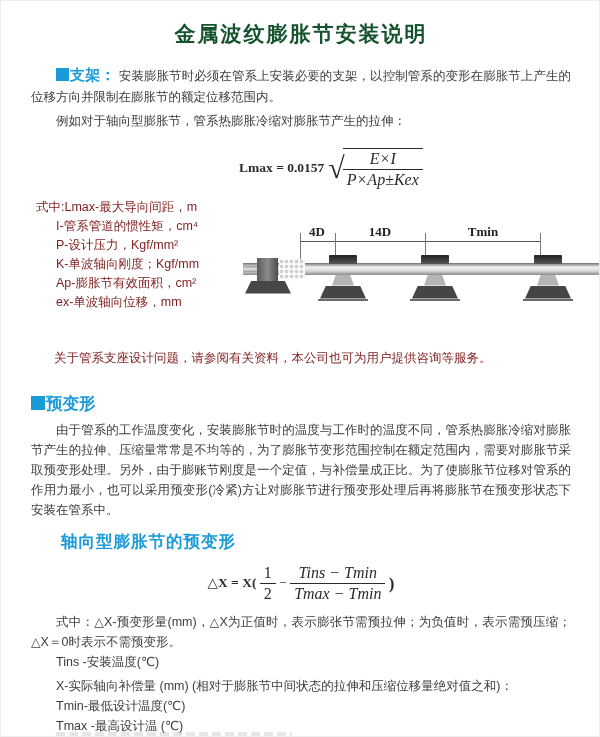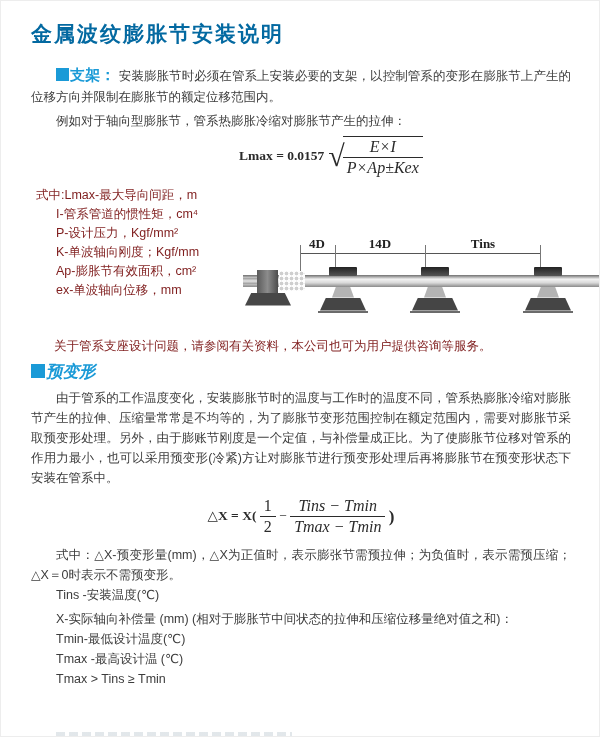--- a/index.html
+++ b/index.html
@@ -6,21 +6,21 @@
   html,body { background:#fff; }
   body {
     width:600px; height:737px; overflow:hidden; position:relative;
     font-family:"Liberation Sans","DejaVu Sans",sans-serif;
     color:#3a3a3a; font-size:12.5px; line-height:1.6;
     border:1px solid #ededed;
   }
   .page { padding:12px 28px 0 30px; }
 
   .doc-title {
-    text-align:left; font-size:21px; font-weight:bold; color:#0369a1;
+    text-align:center; font-size:21px; font-weight:bold; color:#14532d;
     letter-spacing:2px; margin:4px 0 12px 0;
   }
 
   p.body-text { text-align:justify; color:#3c3c3c; }
   .indent { text-indent:2em; }
 
   .sec-header { color:var(--accent); font-weight:bold; font-size:15px; white-space:nowrap; }
   .bullet {
     display:inline-block; width:13px; height:13px; background:var(--accent);
     vertical-align:-1px; margin-right:1px;
@@ -47,21 +47,21 @@
   .paren { font-size:17px; vertical-align:-2px; }
 
   
   .defs-area { position:relative; margin-top:8px; min-height:150px; }
   .def-line { line-height:1.52; color:#7f1d1d; }
   .def-first { padding-left:5px; }
   .def-item  { padding-left:25px; }
   .def-note  { padding-left:23px; line-height:1.62; }
 
   
-  .diagram { position:absolute; top:48px; left:212px; width:358px; height:108px; }
+  .diagram { position:absolute; top:24px; left:212px; width:358px; height:108px; }
   .dim-label {
     position:absolute; top:0; transform:translateX(-50%);
     font-family:"Liberation Serif","DejaVu Serif",serif; font-weight:bold;
     font-size:13px; color:#222;
   }
   .dim-line { position:absolute; top:19px; height:1px; background:#555; }
   .dim-tick { position:absolute; top:11px; width:1px; height:30px; background:#777; }
   .pipe {
     position:absolute; left:0; top:41px; width:358px; height:12px;
     background:linear-gradient(#6f6f6f,#f2f2f2 35%,#d9d9d9 65%,#8a8a8a);
@@ -88,21 +88,21 @@
   .sup-foot  { position:absolute; left:0; top:77px; width:50px; height:2px; background:#6b6b6b; }
 
   
   .clipped-line {
     position:absolute; left:55px; top:731px; width:236px; height:5px; opacity:.3;
     background:repeating-linear-gradient(90deg,#9fb0bb 0 9px,rgba(0,0,0,0) 9px 13px);
   }
 
   .center-row { text-align:center; }
   .mt4{margin-top:4px;} .mt8{margin-top:8px;}
-  .mt10{margin-top:5px;} .mt14{margin-top:2px;font-style:italic;}
+  .mt10{margin-top:17px;} .mt14{margin-top:22px;}
 </style>
 </head>
 <body>
 
 <div class="page">
 
   <h1 class="doc-title">金属波纹膨胀节安装说明</h1>
 
   <p class="body-text indent">
     <span class="sec-header"><span class="bullet"></span><span>支架：</span></span>
@@ -118,21 +118,21 @@
     <div class="def-line def-first">式中:Lmax-最大导向间距，m</div>
     <div class="def-line def-item">I-管系管道的惯性矩，cm⁴</div>
     <div class="def-line def-item">P-设计压力，Kgf/mm²</div>
     <div class="def-line def-item">K-单波轴向刚度；Kgf/mm</div>
     <div class="def-line def-item">Ap-膨胀节有效面积，cm²</div>
     <div class="def-line def-item">ex-单波轴向位移，mm</div>
 
     <div class="diagram">
       <span class="dim-label" style="left:74px;">4D</span>
       <span class="dim-label" style="left:137px;">14D</span>
-      <span class="dim-label" style="left:240px;">Tins</span>
+      <span class="dim-label" style="left:240px;">Tmin</span>
       <div class="dim-line" style="left:57px; width:240px;"></div>
       <div class="dim-tick" style="left:57px;"></div>
       <div class="dim-tick" style="left:92px;"></div>
       <div class="dim-tick" style="left:182px;"></div>
       <div class="dim-tick" style="left:297px;"></div>
 
       <div class="pipe"></div>
       <div class="bellows"></div>
 
       <div class="anchor-stub"></div>
@@ -159,20 +159,21 @@
       </div>
     </div>
   </div>
 
   <div class="def-line def-note">关于管系支座设计问题，请参阅有关资料，本公司也可为用户提供咨询等服务。</div>
 
   <div class="sec-header sec-header-lg mt14"><span class="bullet"></span><span>预变形</span></div>
 
   <p class="body-text indent mt4">由于管系的工作温度变化，安装膨胀节时的温度与工作时的温度不同，管系热膨胀冷缩对膨胀节产生的拉伸、压缩量常常是不均等的，为了膨胀节变形范围控制在额定范围内，需要对膨胀节采取预变形处理。另外，由于膨账节刚度是一个定值，与补偿量成正比。为了使膨胀节位移对管系的作用力最小，也可以采用预变形(冷紧)方让对膨胀节进行预变形处理后再将膨胀节在预变形状态下安装在管系中。</p>
 
+  <div class="sub-title mt8" style="padding-left:30px;">轴向型膨胀节的预变形</div>
 
   <div class="formula center-row mt8">
     <span class="f-bold">△X = X(</span>
     <span class="frac"><span class="num">1</span><span class="den">2</span></span>
     <span>−</span>
     <span class="frac math-it"><span class="num">Tins − Tmin</span><span class="den">Tmax − Tmin</span></span>
     <span class="paren f-bold">)</span>
   </div>
 
   <p class="body-text indent mt8">式中：△X-预变形量(mm)，△X为正值时，表示膨张节需预拉伸；为负值时，表示需预压缩；△X＝0时表示不需预变形。</p>

